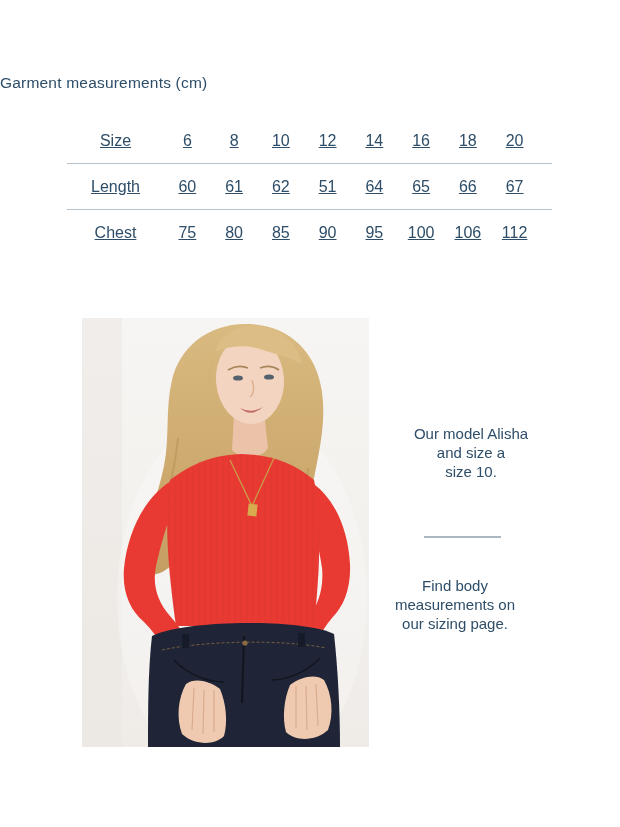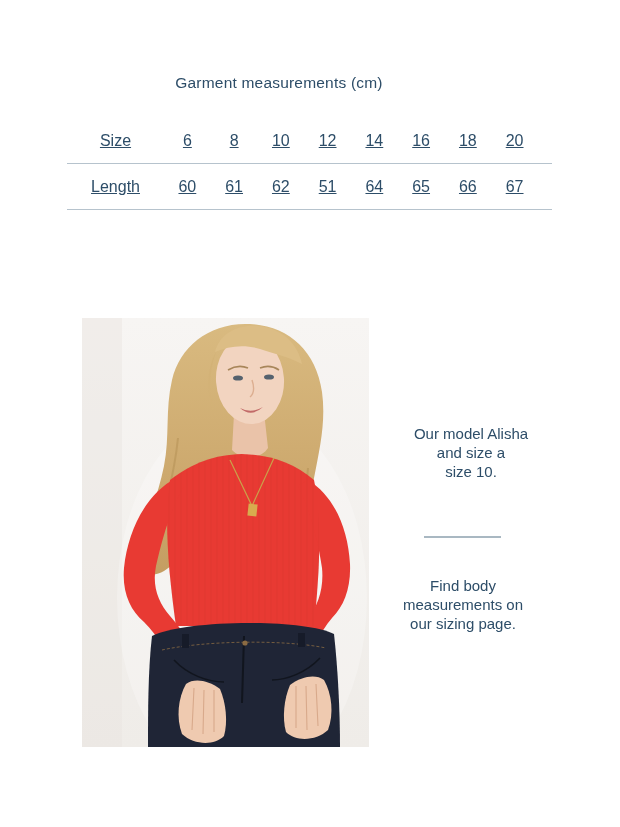--- a/index.html
+++ b/index.html
@@ -7,22 +7,22 @@
   body {
     width: 620px; height: 827px;
     position: relative;
     font-family: "Liberation Sans", "DejaVu Sans", sans-serif;
     color: #2d4d68;
     overflow: hidden;
   }
 
   
   .chart-title {
-    position: absolute; left: 8px; top: 74px; width: 542px;
-    text-align: center;
+    position: absolute; left: 0; top: 74px; width: 542px;
+    text-align: left;
     font-size: 15.5px; letter-spacing: 0.2px;
     color: #2d4d68;
   }
   .size-table {
     position: absolute; left: 67px; top: 118px; width: 485px;
   }
   .t-row {
     display: grid;
     grid-template-columns: 97px repeat(8, 1fr);
     align-items: center;
@@ -49,21 +49,21 @@
     text-align: center;
     font-size: 15px; line-height: 19px;
     color: #2d4d68;
   }
   .text-divider {
     position: absolute; left: 424px; top: 536px;
     width: 77px; height: 2px;
     background: #a9b8c2;
   }
   .sizing-note {
-    position: absolute; left: 380px; top: 576px; width: 166px;
+    position: absolute; left: 372px; top: 576px; width: 166px;
     text-align: center;
     font-size: 15px; line-height: 19px;
     color: #2d4d68;
   }
 </style>
 </head>
 <body>
 
 <div class="chart-title">Garment measurements (cm)</div>
 
@@ -85,20 +85,31 @@
     <div class="cell">60</div>
     <div class="cell">61</div>
     <div class="cell">62</div>
     <div class="cell">51</div>
     <div class="cell">64</div>
     <div class="cell">65</div>
     <div class="cell">66</div>
     <div class="cell">67</div>
   </div>
   <div class="t-rule"></div>
+  <div class="t-row">
+    <div class="row-label">Chest</div>
+    <div class="cell">75</div>
+    <div class="cell">80</div>
+    <div class="cell">85</div>
+    <div class="cell">90</div>
+    <div class="cell">95</div>
+    <div class="cell">100</div>
+    <div class="cell">106</div>
+    <div class="cell">112</div>
+  </div>
 </div>
 
 <div class="photo-wrap">
   <svg width="287" height="429" viewBox="0 0 287 429" xmlns="http://www.w3.org/2000/svg">
     <defs>
       <linearGradient id="bgG" x1="0" y1="0" x2="0" y2="1">
         <stop offset="0" stop-color="#f7f5f3"></stop>
         <stop offset="1" stop-color="#efece8"></stop>
       </linearGradient>
       <linearGradient id="hairG" x1="0" y1="0" x2="0" y2="1">

